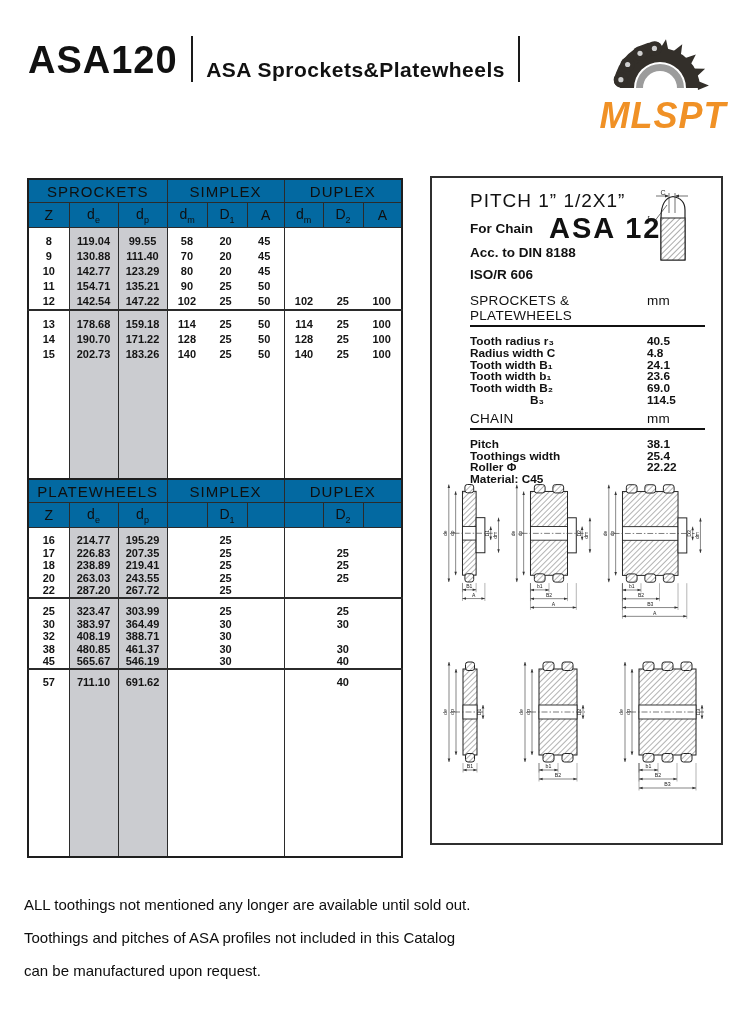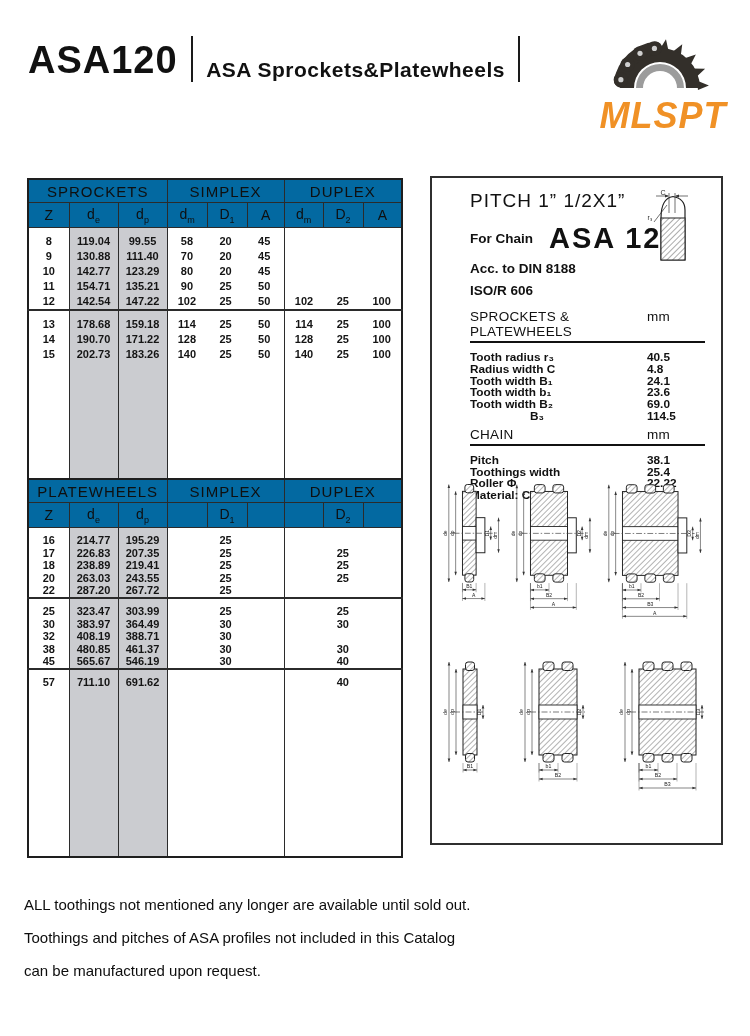--- a/index.html
+++ b/index.html
@@ -33,24 +33,24 @@
   td.grp{border-right:1px solid #2b2b2b}
   td.grp:last-child{border-right:none}
   tr.gstart td{padding-top:6px}
   tr.gdiv td{border-top:2px solid #2b2b2b}
   .grp .v{display:inline-block;width:33.3%;text-align:center}
 
   
   .panel{position:absolute;left:430px;top:176px;width:293px;height:669px;
          border:2px solid #2f2f2f;box-sizing:border-box;padding:12px 16px 0 38px}
   .pitch{font-size:19px;font-weight:normal;letter-spacing:1px}
-  .fcrow{display:flex;align-items:center;height:30px;margin-top:11px}
+  .fcrow{display:flex;align-items:center;height:30px;margin-top:1px}
   .fc{font-size:13.5px;font-weight:600}
   .asa{font-size:29px;font-weight:bold;letter-spacing:2px;margin-left:16px}
-  .std{font-size:13.5px;font-weight:600;margin-top:8px}
+  .std{font-size:13.5px;font-weight:600;margin-top:2px}
   .std.iso{margin-top:7px}
   .sechdr{display:flex;margin-top:11px;border-bottom:2.5px solid #111;
           padding-bottom:2px;font-size:13.5px;font-weight:normal;letter-spacing:.3px}
   .sechdr .lab{flex:1}
   .mmcol,.sval{width:58px}
   .sechdr.chain2{margin-top:4px}
   #specs,#chainspecs{margin-top:9px}
   .srow{display:flex;font-size:11.8px;font-weight:bold;line-height:11.8px}
   .slabel{flex:1}
   .slabel.indent{padding-left:60px}

